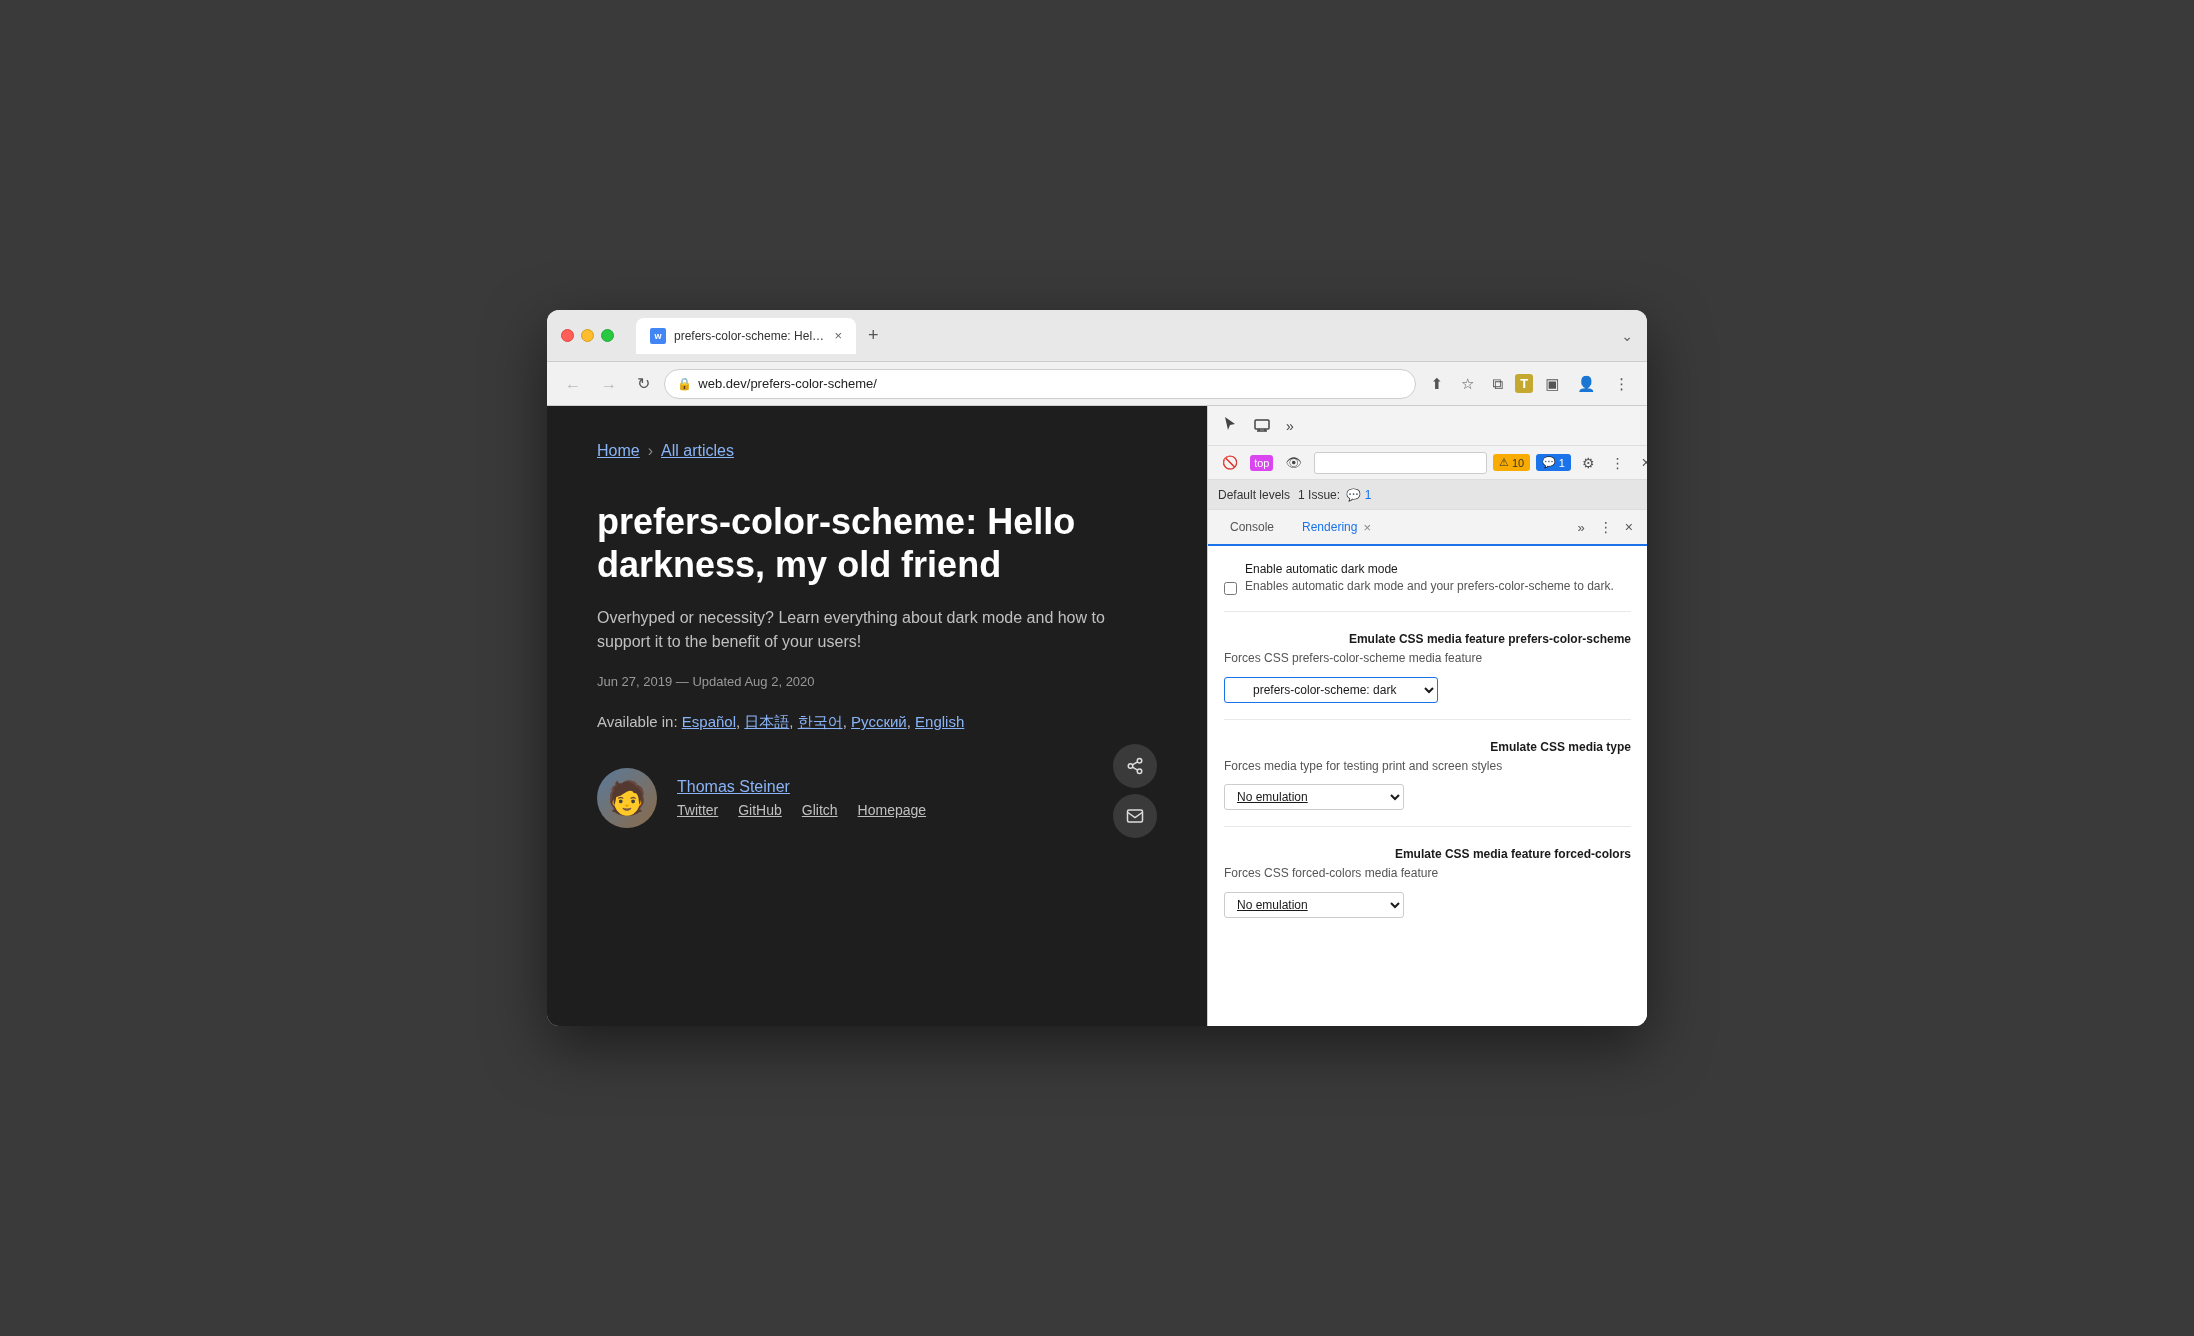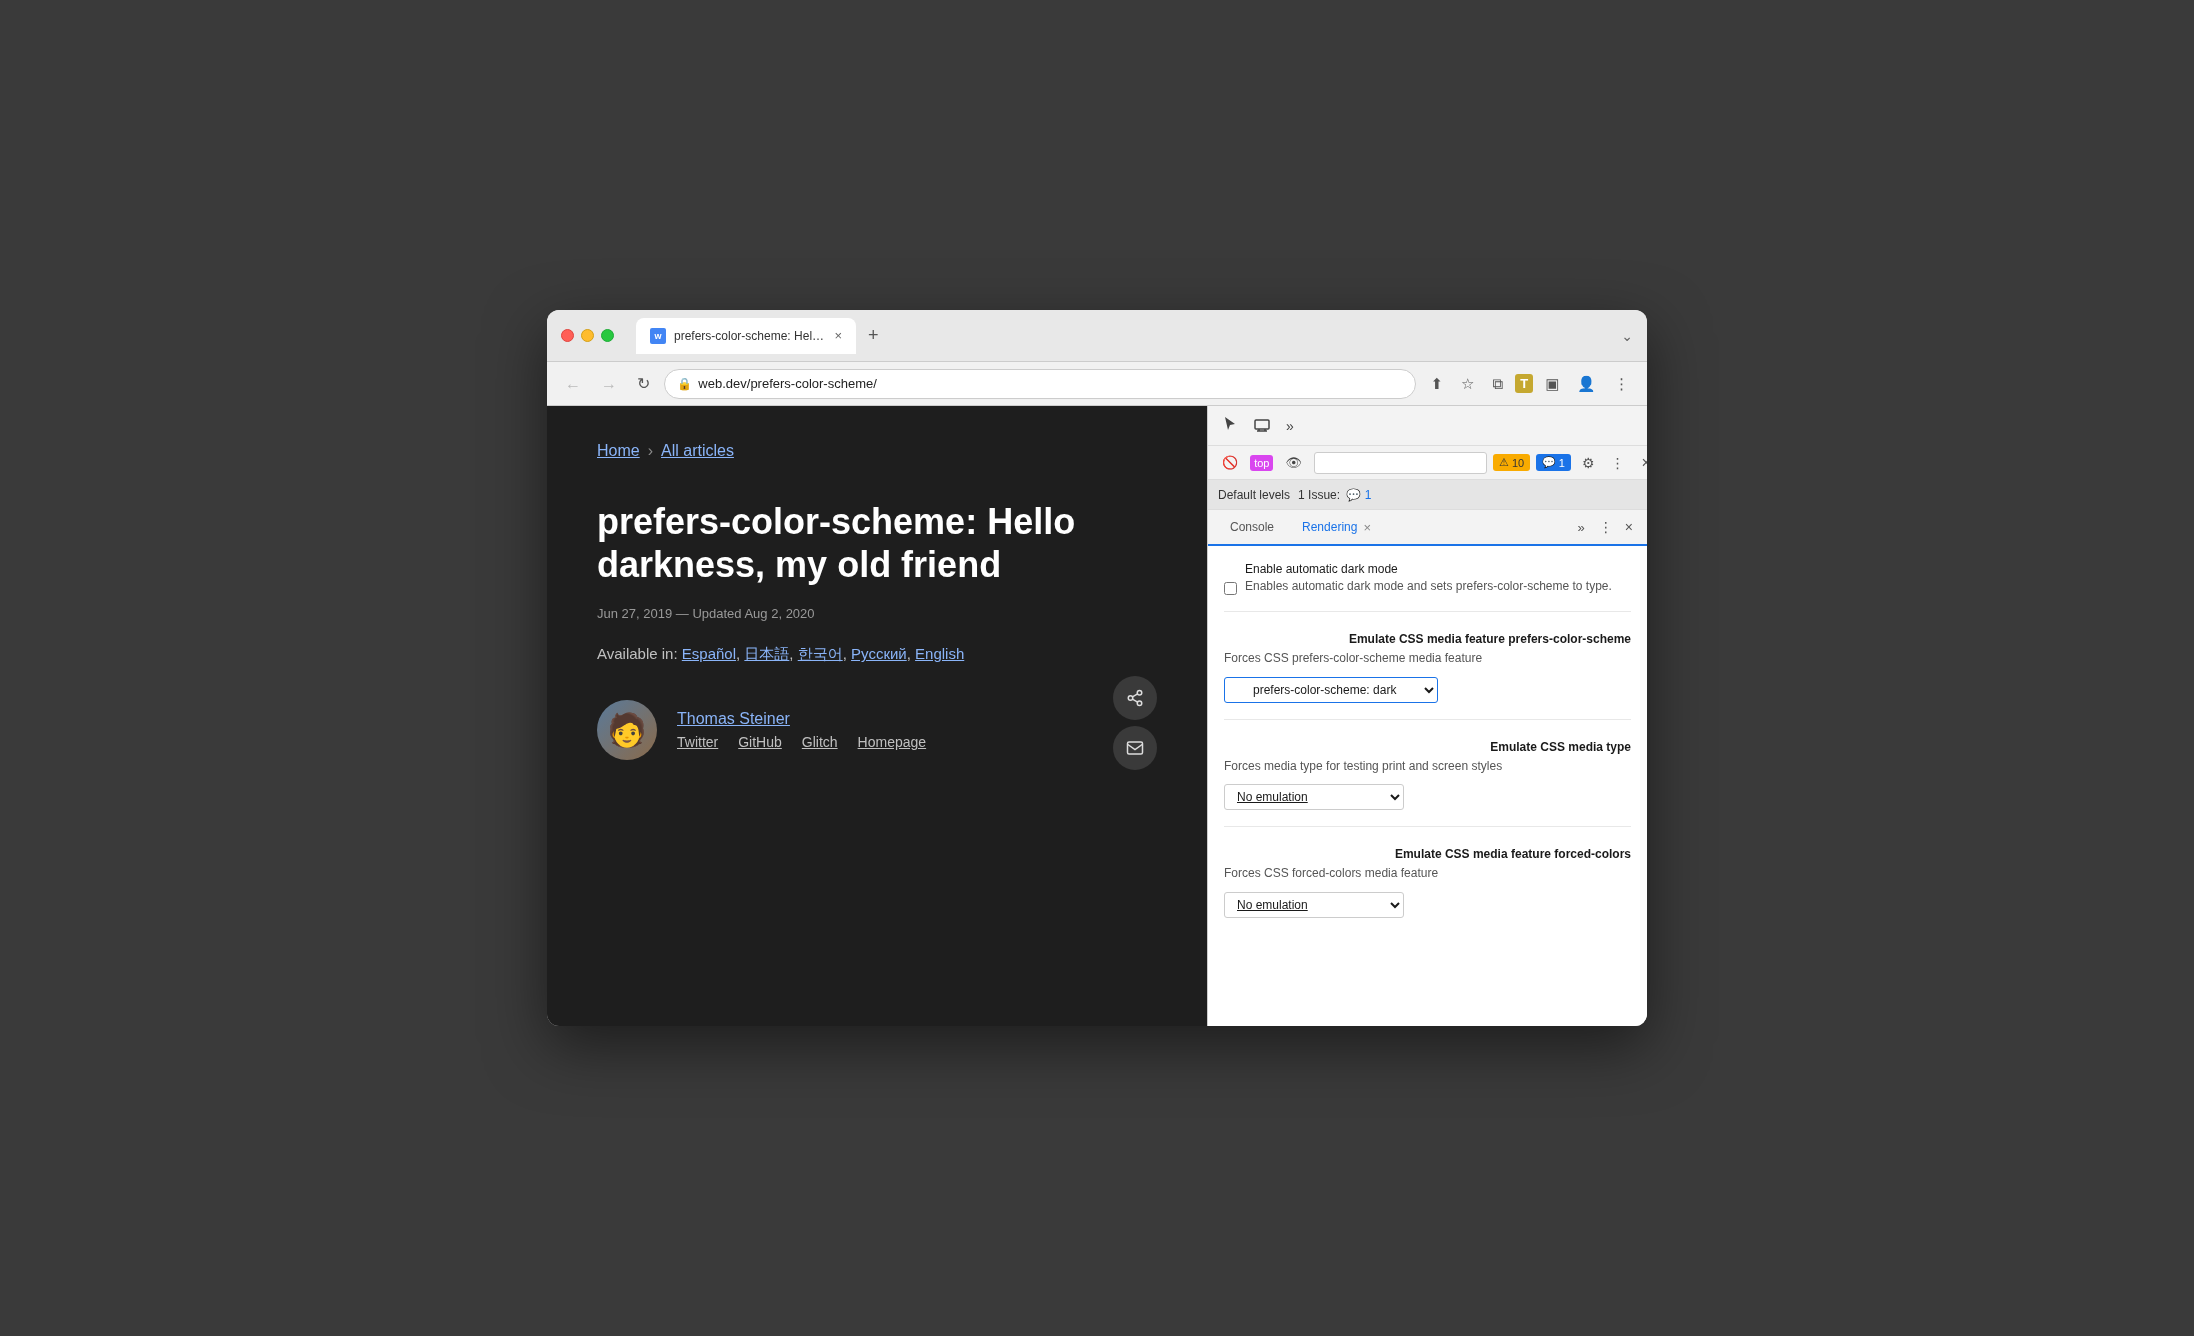--- a/index.html
+++ b/index.html
@@ -545,20 +545,21 @@
 
     <div class="webpage">
 
       <div class="breadcrumb">
         <a>Home</a>
         <span class="breadcrumb-sep">›</span>
         <a>All articles</a>
       </div>
 
       <h1 class="article-title">prefers-color-scheme: Hello darkness, my old friend</h1>
+      <p class="article-subtitle">Overhyped or necessity? Learn everything about dark mode and how to support it to the benefit of your users!</p>
       <p class="article-date">Jun 27, 2019 — Updated Aug 2, 2020</p>
 
       <div class="available-in">
         <span>Available in:</span>
         <a> Español</a>,
         <a> 日本語</a>,
         <a> 한국어</a>,
         <a> Русский</a>,
         <a> English</a>
       </div>
@@ -653,21 +654,21 @@
         <button class="panel-menu-btn">×</button>
       </div>
 
       <div class="devtools-content">
 
         <div class="rendering-section">
           <div class="checkbox-row">
             <input type="checkbox" style="">
             <div>
               <div class="checkbox-label">Enable automatic dark mode</div>
-              <div class="checkbox-sub-label">Enables automatic dark mode and sets prefers-color-scheme to type.</div>
+              <div class="checkbox-sub-label">Enables automatic dark mode and your prefers-color-scheme to dark.</div>
             </div>
           </div>
         </div>
 
         <div class="rendering-section">
           <div class="section-title">Emulate CSS media feature prefers-color-scheme</div>
           <div class="section-desc">Forces CSS prefers-color-scheme media feature</div>
           <select class="devtools-select">
             <option>prefers-color-scheme: dark</option>
             <option>prefers-color-scheme: light</option>

